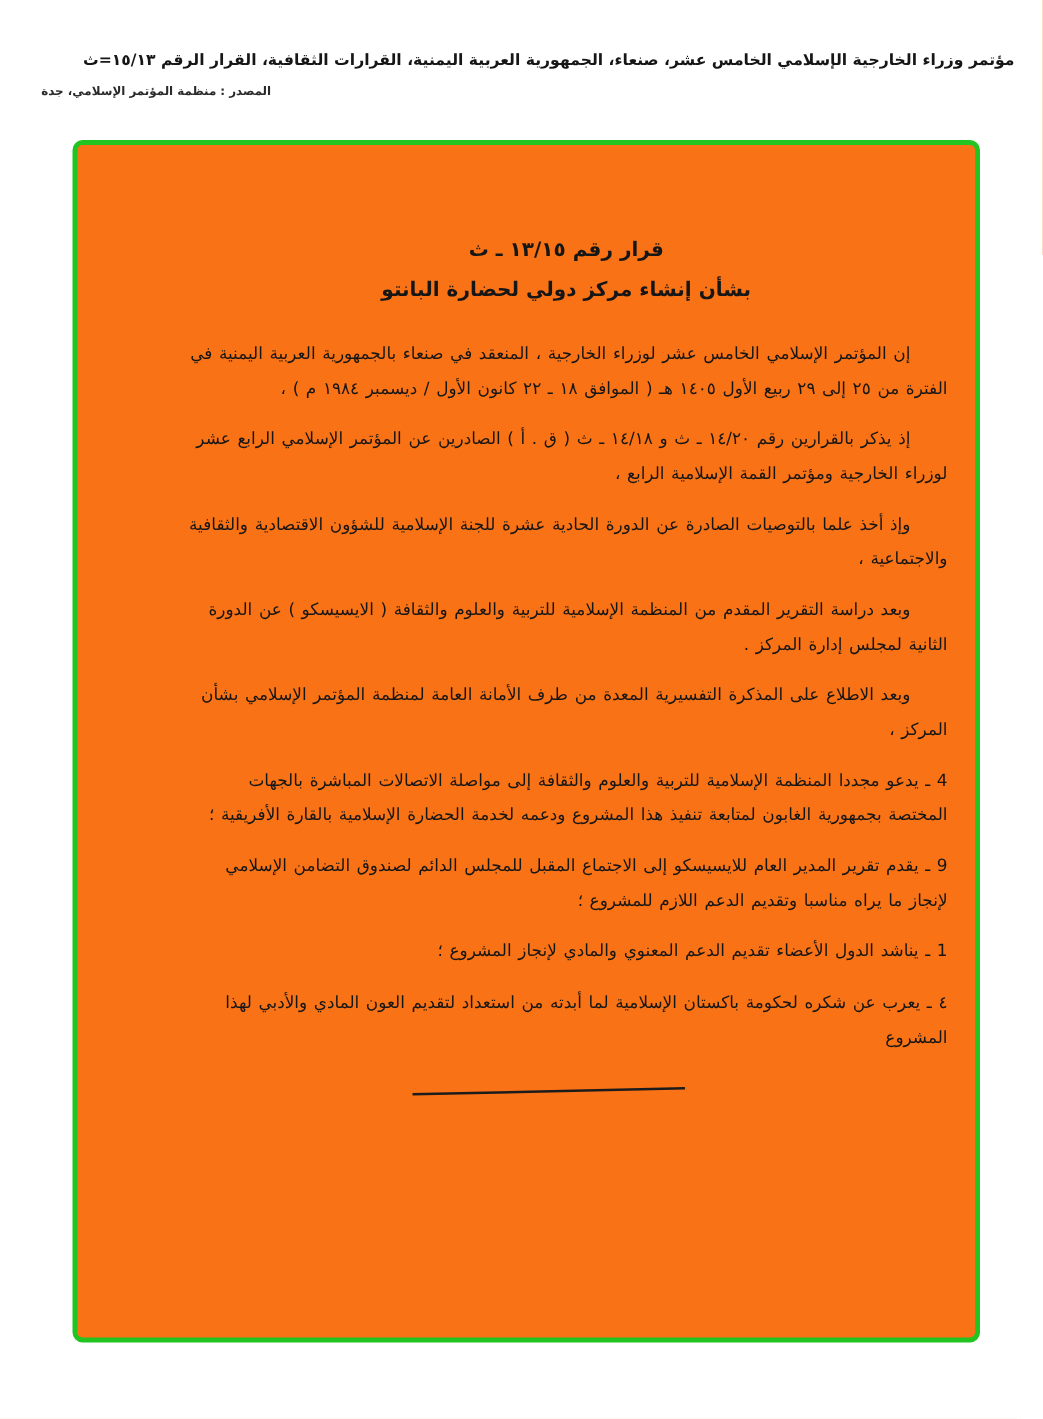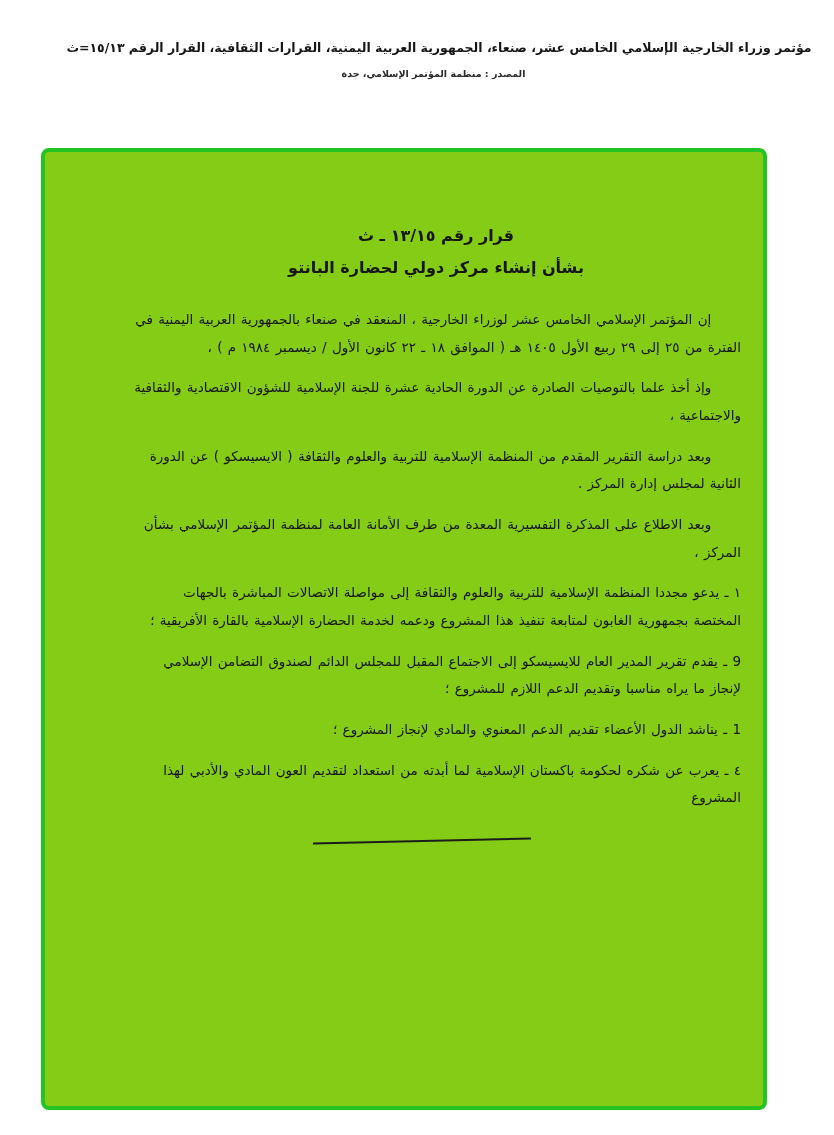--- a/index.html
+++ b/index.html
@@ -26,38 +26,37 @@
     font-weight: 700;
     letter-spacing: 0.2px;
     white-space: nowrap;
     padding-left: 44px;
   }
   .source-line {
     position: absolute;
     top: 68px;
     left: 0;
     right: 0;
-    text-align: center;
+    text-align: left;
     direction: rtl;
     font-size: 9.5px;
     font-weight: 700;
     color: #2a2a2a;
     margin-left: 33px;
   }
   .frame {
     position: absolute;
-    left: 41px;
+    left: 58px;
     top: 112px;
     width: 718px;
     height: 954px;
     border: 4px solid var(--border-green, #21c421);
     border-radius: 8px;
-    background: #84cc16;
+    background: #f97316;
     box-sizing: content-box;
-    margin-top: 36px;
   }
   .content {
     position: absolute;
     top: 68px;
     right: 22px;
     left: 86px;
     direction: rtl;
     text-align: right;
   }
   .title {
@@ -97,28 +96,29 @@
   <div class="frame">
     <div class="content">
 
       <div class="title">
         <div>قرار رقم ١٣/١٥ ـ ث</div>
         <div>بشأن إنشاء مركز دولي لحضارة البانتو</div>
       </div>
 
       <p class="para indent">إن المؤتمر الإسلامي الخامس عشر لوزراء الخارجية ، المنعقد في صنعاء بالجمهورية العربية اليمنية في الفترة من ٢٥ إلى ٢٩ ربيع الأول ١٤٠٥ هـ ( الموافق ١٨ ـ ٢٢ كانون الأول / ديسمبر ١٩٨٤ م ) ،</p>
 
+      <p class="para indent">إذ يذكر بالقرارين رقم ١٤/٢٠ ـ ث و ١٤/١٨ ـ ث ( ق . أ ) الصادرين عن المؤتمر الإسلامي الرابع عشر لوزراء الخارجية ومؤتمر القمة الإسلامية الرابع ،</p>
 
       <p class="para indent">وإذ أخذ علما بالتوصيات الصادرة عن الدورة الحادية عشرة للجنة الإسلامية للشؤون الاقتصادية والثقافية والاجتماعية ،</p>
 
       <p class="para indent">وبعد دراسة التقرير المقدم من المنظمة الإسلامية للتربية والعلوم والثقافة ( الايسيسكو ) عن الدورة الثانية لمجلس إدارة المركز .</p>
 
       <p class="para indent">وبعد الاطلاع على المذكرة التفسيرية المعدة من طرف الأمانة العامة لمنظمة المؤتمر الإسلامي بشأن المركز ،</p>
 
-      <p class="para">١ ـ يدعو مجددا المنظمة الإسلامية للتربية والعلوم والثقافة إلى مواصلة الاتصالات المباشرة بالجهات المختصة بجمهورية الغابون لمتابعة تنفيذ هذا المشروع ودعمه لخدمة الحضارة الإسلامية بالقارة الأفريقية ؛</p>
+      <p class="para">4 ـ يدعو مجددا المنظمة الإسلامية للتربية والعلوم والثقافة إلى مواصلة الاتصالات المباشرة بالجهات المختصة بجمهورية الغابون لمتابعة تنفيذ هذا المشروع ودعمه لخدمة الحضارة الإسلامية بالقارة الأفريقية ؛</p>
 
       <p class="para">9 ـ يقدم تقرير المدير العام للايسيسكو إلى الاجتماع المقبل للمجلس الدائم لصندوق التضامن الإسلامي لإنجاز ما يراه مناسبا وتقديم الدعم اللازم للمشروع ؛</p>
 
       <p class="para">1 ـ يناشد الدول الأعضاء تقديم الدعم المعنوي والمادي لإنجاز المشروع ؛</p>
 
       <p class="para">٤ ـ يعرب عن شكره لحكومة باكستان الإسلامية لما أبدته من استعداد لتقديم العون المادي والأدبي لهذا المشروع</p>
 
       <div class="rule"></div>
 
     </div>

